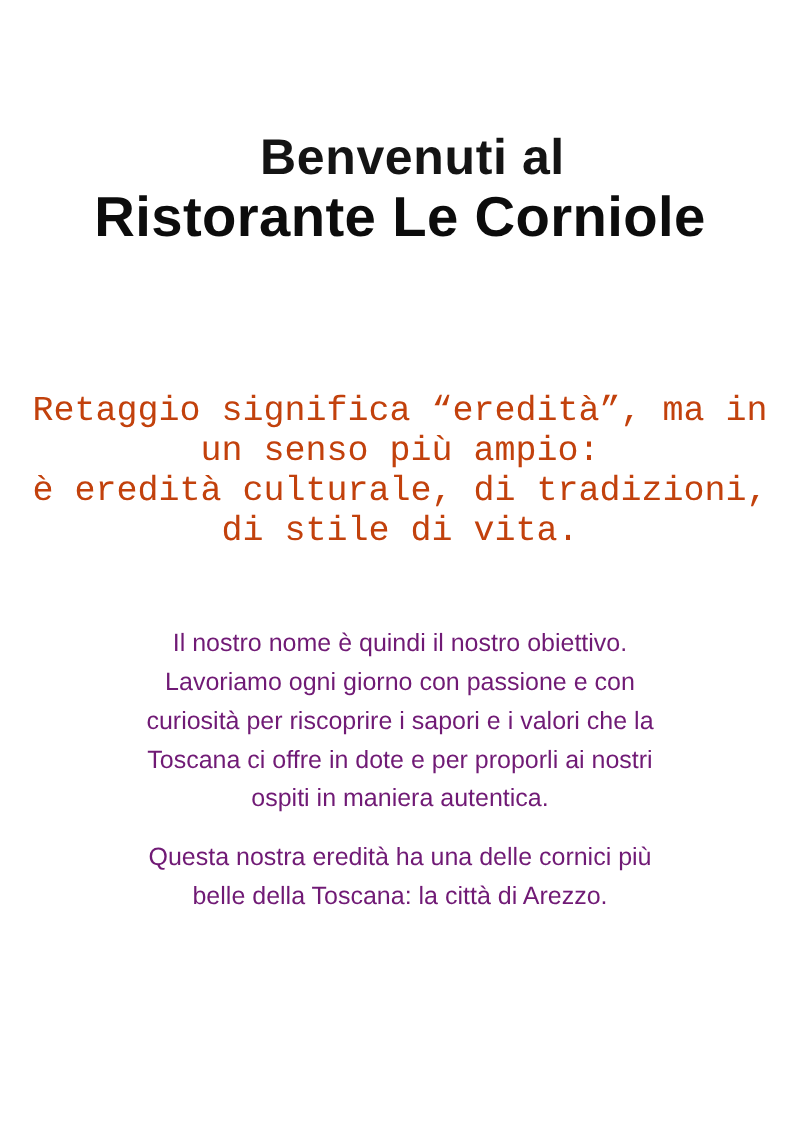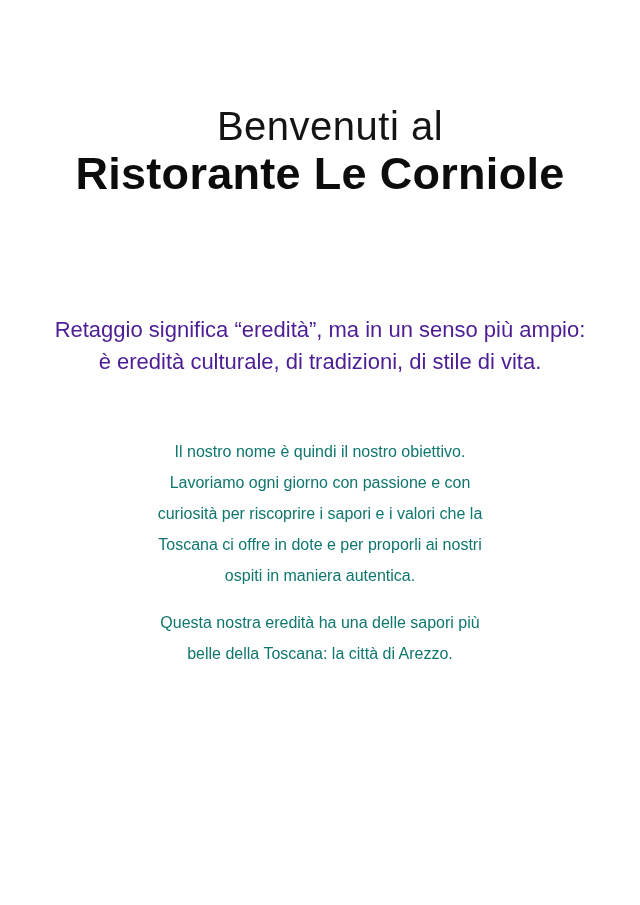--- a/index.html
+++ b/index.html
@@ -15,53 +15,54 @@
 
   .welcome-section {
     width: 640px;
     height: 905px;
     padding-top: 106px;
     text-align: center;
   }
 
   .heading-subtitle {
     font-size: 40px;
-    font-weight: 400;
+    font-weight: 700;
     line-height: 1;
     color: #141414;
     letter-spacing: 0.5px;
     padding-left: 20px;
   }
 
   .heading-title {
     font-size: 45px;
     font-weight: 700;
     line-height: 1;
     margin-top: 5px;
     color: #0c0c0c;
     letter-spacing: 0.3px;
   }
 
   .pre { white-space: pre-line; }
 
   .intro-paragraph {
     margin: 118px auto 0 auto;
     max-width: 600px;
-    font-size: 22px;
+    font-size: 28px;
     line-height: 32px;
-    color: #4c1d95;
+    color: #c2410c;
+    font-family: Liberation Mono, monospace;
   }
 
   .body-paragraph {
     margin-left: auto;
     margin-right: auto;
     max-width: 540px;
-    font-size: 16px;
+    font-size: 20px;
     line-height: 31px;
-    color: #0f766e;
+    color: #701a75;
   }
 
   .body-paragraph.first { margin-top: 58px; }
   .body-paragraph.second { margin-top: 16px; }
 </style>
 </head>
 <body>
 
 <main class="welcome-section">
 
@@ -72,16 +73,16 @@
 
   <p class="intro-paragraph pre">Retaggio significa “eredità”, ma in un senso più ampio:
 è eredità culturale, di tradizioni, di stile di vita.</p>
 
   <p class="body-paragraph first pre">Il nostro nome è quindi il nostro obiettivo.
 Lavoriamo ogni giorno con passione e con
 curiosità per riscoprire i sapori e i valori che la
 Toscana ci offre in dote e per proporli ai nostri
 ospiti in maniera autentica.</p>
 
-  <p class="body-paragraph second pre">Questa nostra eredità ha una delle sapori più
+  <p class="body-paragraph second pre">Questa nostra eredità ha una delle cornici più
 belle della Toscana: la città di Arezzo.</p>
 
 </main>
 
 </body></html>

